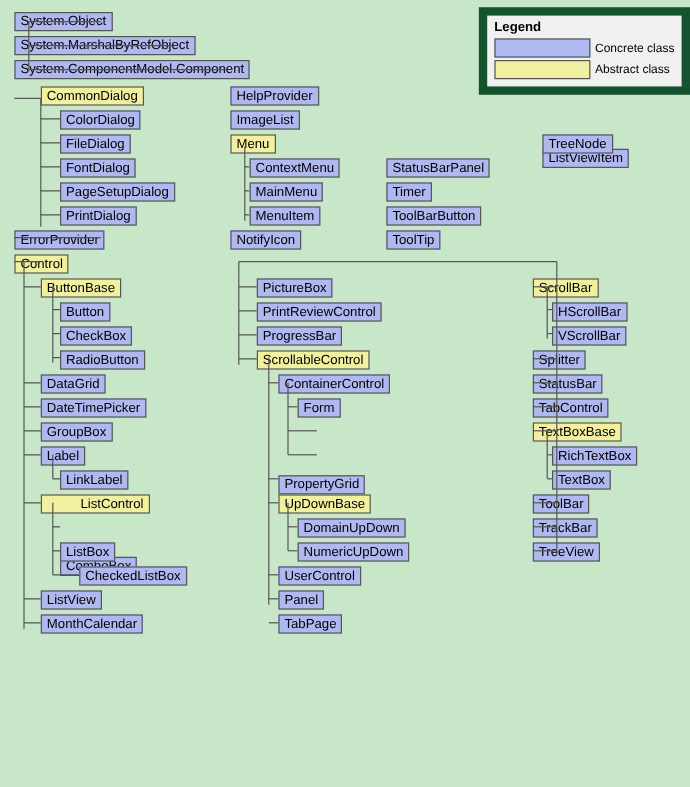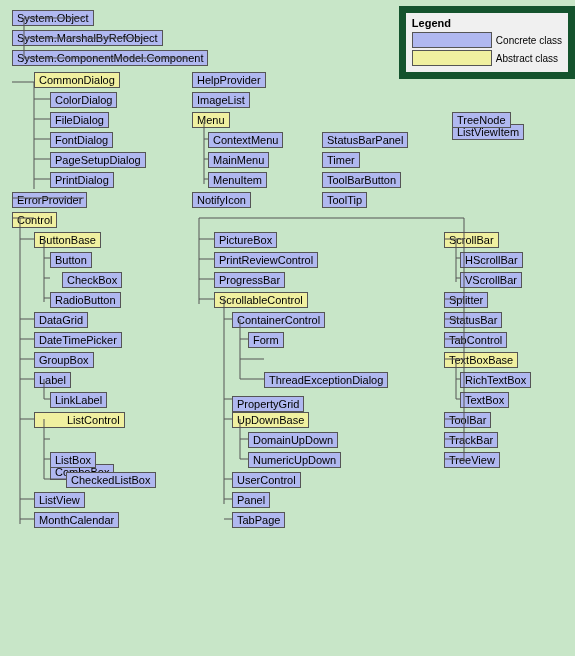--- a/index.html
+++ b/index.html
@@ -140,21 +140,21 @@
     <div class="node concrete" style="top:168px; left:318px;">ToolBarButton</div>
     <div class="node concrete" style="top:188px; left:318px;">ToolTip</div>
 
     <div class="node concrete" style="top:88px; left:448px;margin-top:32px;">ListViewItem</div>
     <div class="node concrete" style="top:108px; left:448px;">TreeNode</div>
 
     <div class="node abstract" style="top:208px; left:8px;">Control</div>
 
     <div class="node abstract" style="top:228px; left:30px;">ButtonBase</div>
     <div class="node concrete" style="top:248px; left:46px;">Button</div>
-    <div class="node concrete" style="top:268px; left:46px;margin-left:12px;">CheckBox</div>
+    <div class="node concrete" style="top:268px; left:46px;">CheckBox</div>
     <div class="node concrete" style="top:288px; left:46px;">RadioButton</div>
 
     <div class="node concrete" style="top:308px; left:30px;">DataGrid</div>
     <div class="node concrete" style="top:328px; left:30px;">DateTimePicker</div>
     <div class="node concrete" style="top:348px; left:30px;">GroupBox</div>
 
     <div class="node concrete" style="top:368px; left:30px;">Label</div>
     <div class="node concrete" style="top:388px; left:46px;">LinkLabel</div>
 
     <div class="node abstract" style="top:408px; left:30px;padding-left:32px;">ListControl</div>
@@ -165,21 +165,20 @@
     <div class="node concrete" style="top:488px; left:30px;">ListView</div>
     <div class="node concrete" style="top:508px; left:30px;">MonthCalendar</div>
 
     <div class="node concrete" style="top:228px; left:210px;">PictureBox</div>
     <div class="node concrete" style="top:248px; left:210px;">PrintReviewControl</div>
     <div class="node concrete" style="top:268px; left:210px;">ProgressBar</div>
 
     <div class="node abstract" style="top:288px; left:210px;">ScrollableControl</div>
     <div class="node concrete" style="top:308px; left:228px;">ContainerControl</div>
     <div class="node concrete" style="top:328px; left:244px;">Form</div>
-    <div class="node concrete" style="top:368px; left:260px;">ThreadExceptionDialog</div>
     <div class="node concrete" style="top:392px; left:228px;">PropertyGrid</div>
 
     <div class="node abstract" style="top:408px; left:228px;">UpDownBase</div>
     <div class="node concrete" style="top:428px; left:244px;">DomainUpDown</div>
     <div class="node concrete" style="top:448px; left:244px;">NumericUpDown</div>
 
     <div class="node concrete" style="top:468px; left:228px;">UserControl</div>
 
     <div class="node concrete" style="top:488px; left:228px;">Panel</div>
     <div class="node concrete" style="top:508px; left:228px;">TabPage</div>

